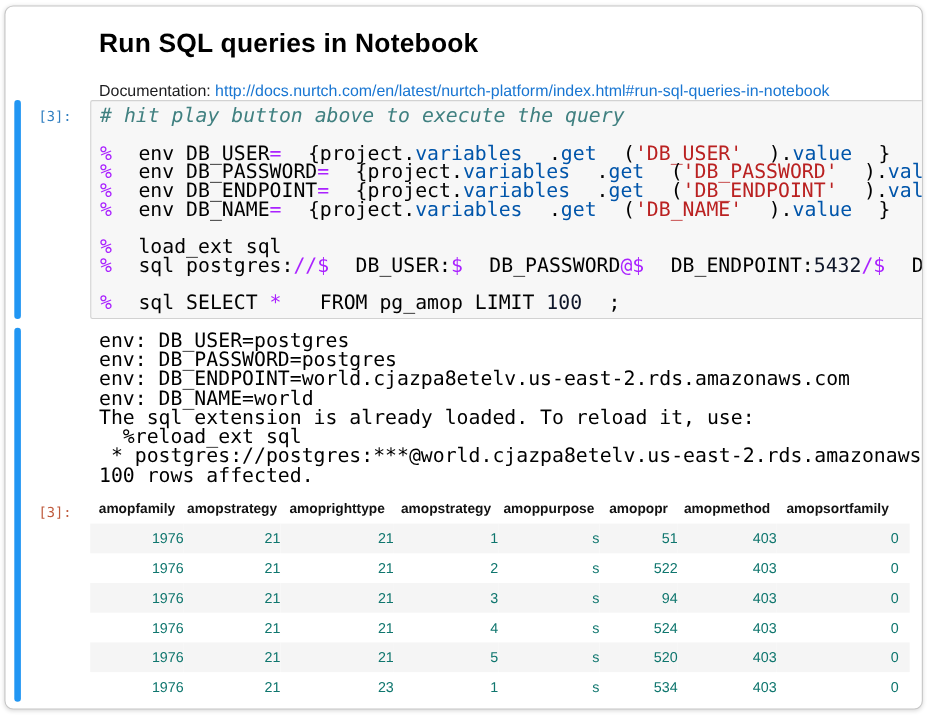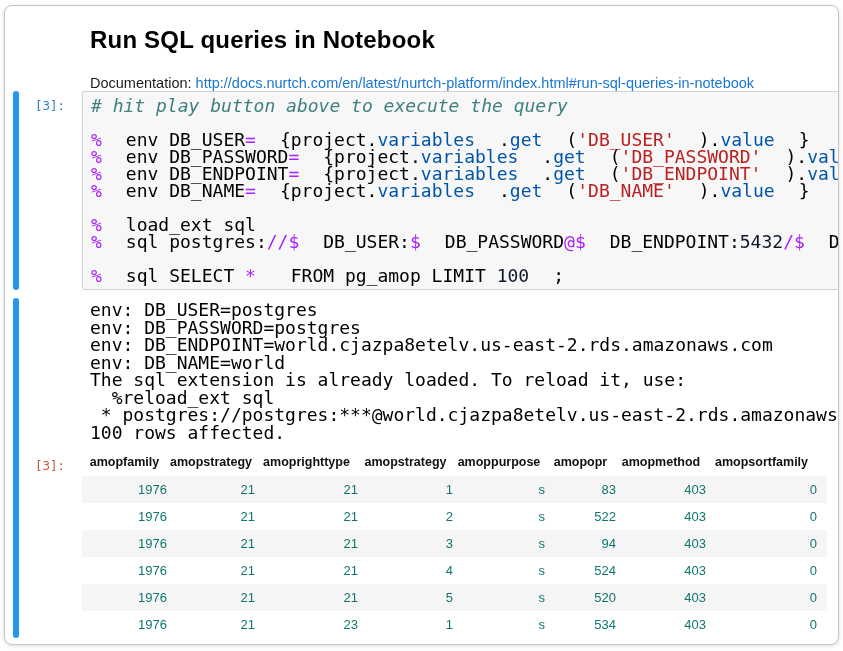--- a/index.html
+++ b/index.html
@@ -128,21 +128,21 @@
                   <th>amopsortfamily</th>
                 </tr>
               </thead>
             <tbody id="table-body">
                 <tr>
                   <td>1976</td>
                   <td>21</td>
                   <td>21</td>
                   <td>1</td>
                   <td>s</td>
-                  <td>83</td>
+                  <td>51</td>
                   <td>403</td>
                   <td>0</td>
                 </tr>
                 <tr>
                   <td>1976</td>
                   <td>21</td>
                   <td>21</td>
                   <td>2</td>
                   <td>s</td>
                   <td>522</td>

